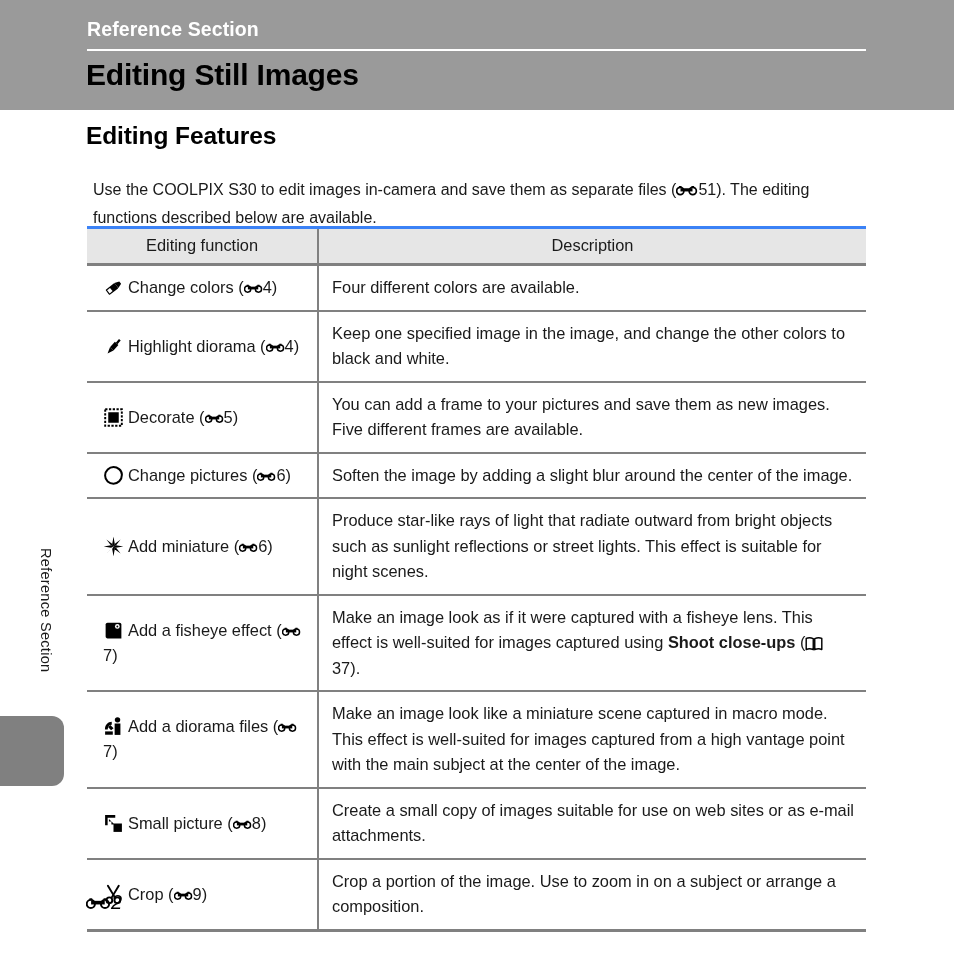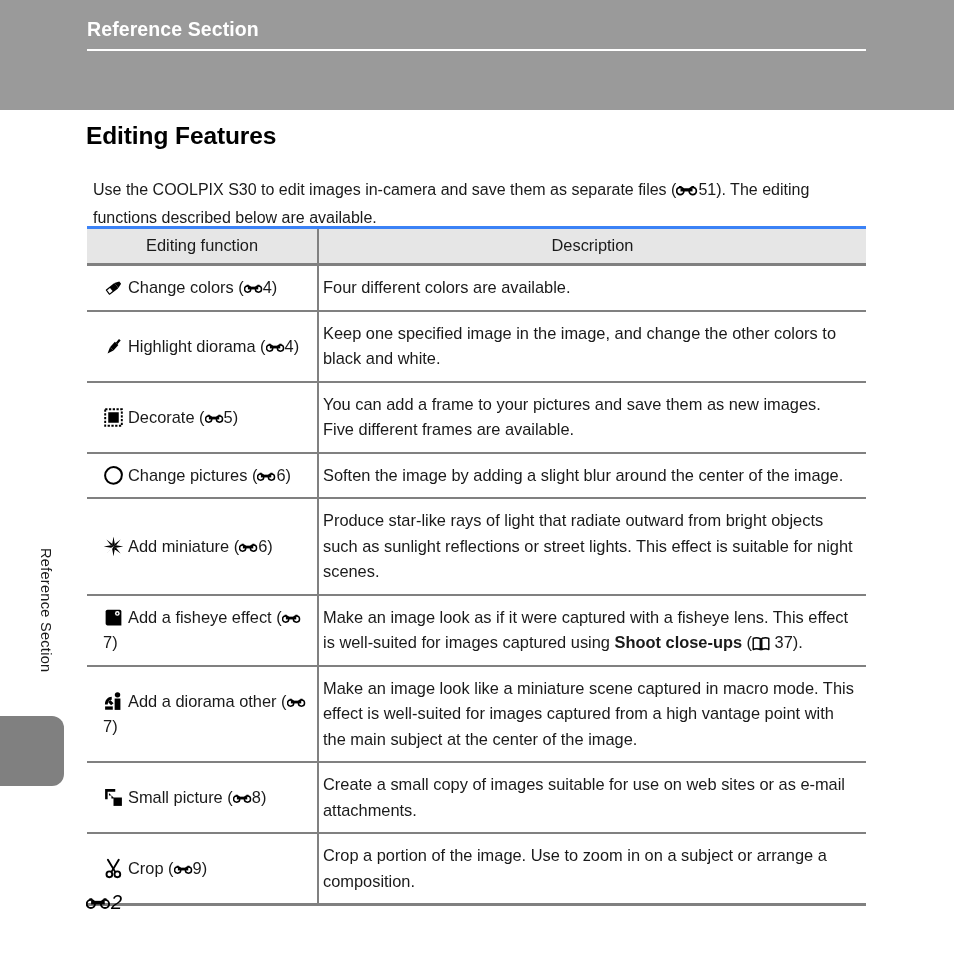--- a/index.html
+++ b/index.html
@@ -133,21 +133,21 @@
   #feature-table tbody tr:last-child td {
     border-bottom: 3px solid #808080;
   }
   #feature-table td.cell-fn {
     border-right: 2px solid #808080;
     padding: 9px 6px 9px 16px;
     line-height: 25px;
     text-align: left;
   }
   #feature-table td.cell-desc {
-    padding: 9px 10px 9px 4px;
+    padding: 9px 10px 9px 13px;
     line-height: 25.5px;
     vertical-align: middle;
     margin-top: 34px;
   }
 
   .fn-name { white-space: normal; }
 
   
   #footer {
     position: absolute;
@@ -185,20 +185,21 @@
 
   .ic-row { width: 21px; height: 19px; margin-right: 4px; vertical-align: -3px; }
   .ic-row svg { display: block; }
 </style>
 </head>
 <body>
 
 <div id="header-band">
   <div id="header-eyebrow">Reference Section</div>
   <div id="header-rule"></div>
+  <div id="header-title">Editing Still Images</div>
 </div>
 
 <div id="side-tab"></div>
 <div id="side-label">Reference Section</div>
 
 <div id="section-heading">Editing Features</div>
 
 <p id="intro"><span>Use the COOLPIX S30 to edit images in-camera and save them as separate files (</span><span class="ic ic-emark"><svg viewBox="0 0 44 24" xmlns="http://www.w3.org/2000/svg">
         <circle cx="8.5" cy="14" r="7.2" fill="none" stroke="#000" stroke-width="3.4"></circle>
         <circle cx="33.5" cy="14" r="7.2" fill="none" stroke="#000" stroke-width="3.4"></circle>
@@ -312,21 +313,21 @@
               <path d="M22.4 4.6 C19.6 3.2 16.4 3.2 13 4.8 L13 19.6 C16.4 18.0 19.6 18.0 22.4 19.4 Z" fill="none" stroke="#000" stroke-width="1.9" stroke-linejoin="round"></path>
             </svg></span><span> 37</span><span>).</span></td>
       </tr>
       <tr>
         <td class="cell-fn"><span class="ic ic-row"><svg viewBox="0 0 24 24" xmlns="http://www.w3.org/2000/svg">
               <circle cx="16.6" cy="4.4" r="3.1" fill="#000"></circle>
               <rect x="13.3" y="8.6" width="6.6" height="13" fill="#000"></rect>
               <path d="M2.2 15.5 C2.2 10.2 5.6 6.6 10 6.6 L10 9.9 C7.3 9.9 5.4 12.1 5.4 15.5 Z" fill="#000"></path>
               <path d="M2.4 17.6 L11.2 17.6 L11.2 21.4 L2.4 21.4 Z" fill="#000"></path>
               <path d="M8.4 10.4 L12.1 14.1 L9.2 16.2 L5.8 12.6 Z" fill="#000"></path>
-            </svg></span><span class="fn-name">Add a diorama other</span> (<span class="ic ic-emark ic-emark-sm"><svg viewBox="0 0 44 24" xmlns="http://www.w3.org/2000/svg">
+            </svg></span><span class="fn-name">Add a diorama files</span> (<span class="ic ic-emark ic-emark-sm"><svg viewBox="0 0 44 24" xmlns="http://www.w3.org/2000/svg">
               <circle cx="8.5" cy="14" r="7.2" fill="none" stroke="#000" stroke-width="3.4"></circle>
               <circle cx="33.5" cy="14" r="7.2" fill="none" stroke="#000" stroke-width="3.4"></circle>
               <rect x="9" y="8.5" width="24" height="6.4" fill="#000"></rect>
               <path d="M6 7.5 L11 7.5 L11 4 L6 4 Z" fill="#000"></path>
               <path d="M31 7.5 L36 7.5 L36 4 L31 4 Z" fill="#000"></path>
             </svg></span><span>7</span>)</td>
         <td class="cell-desc"><span>Make an image look like a miniature scene captured in macro mode. This effect is well-suited for images captured from a high vantage point with the main subject at the center of the image.</span></td>
       </tr>
       <tr>
         <td class="cell-fn"><span class="ic ic-row"><svg viewBox="0 0 24 24" xmlns="http://www.w3.org/2000/svg">

